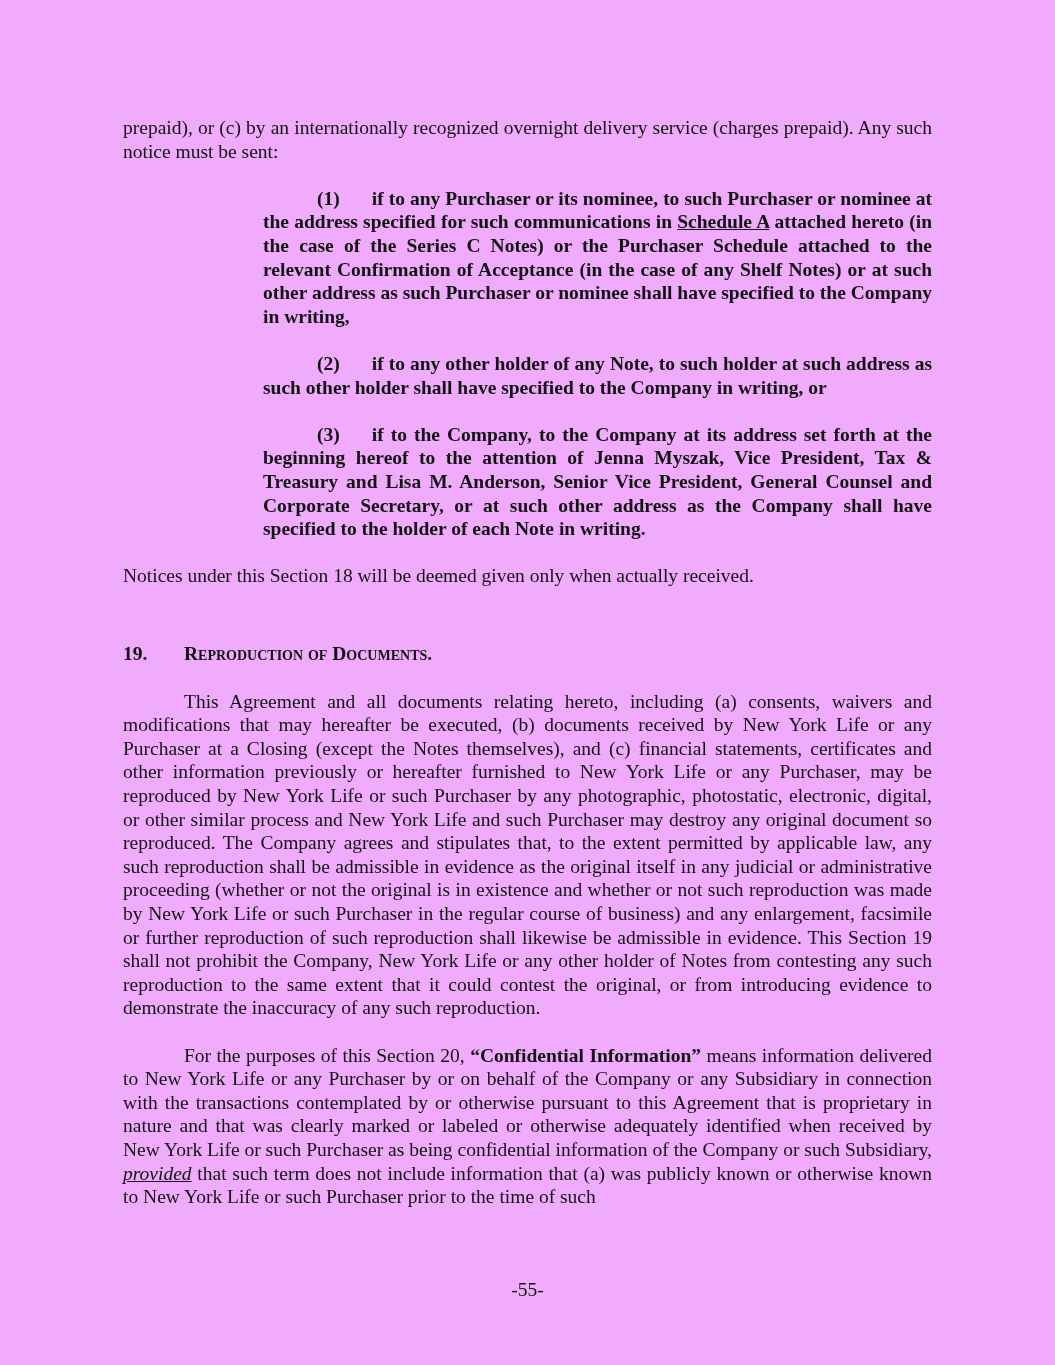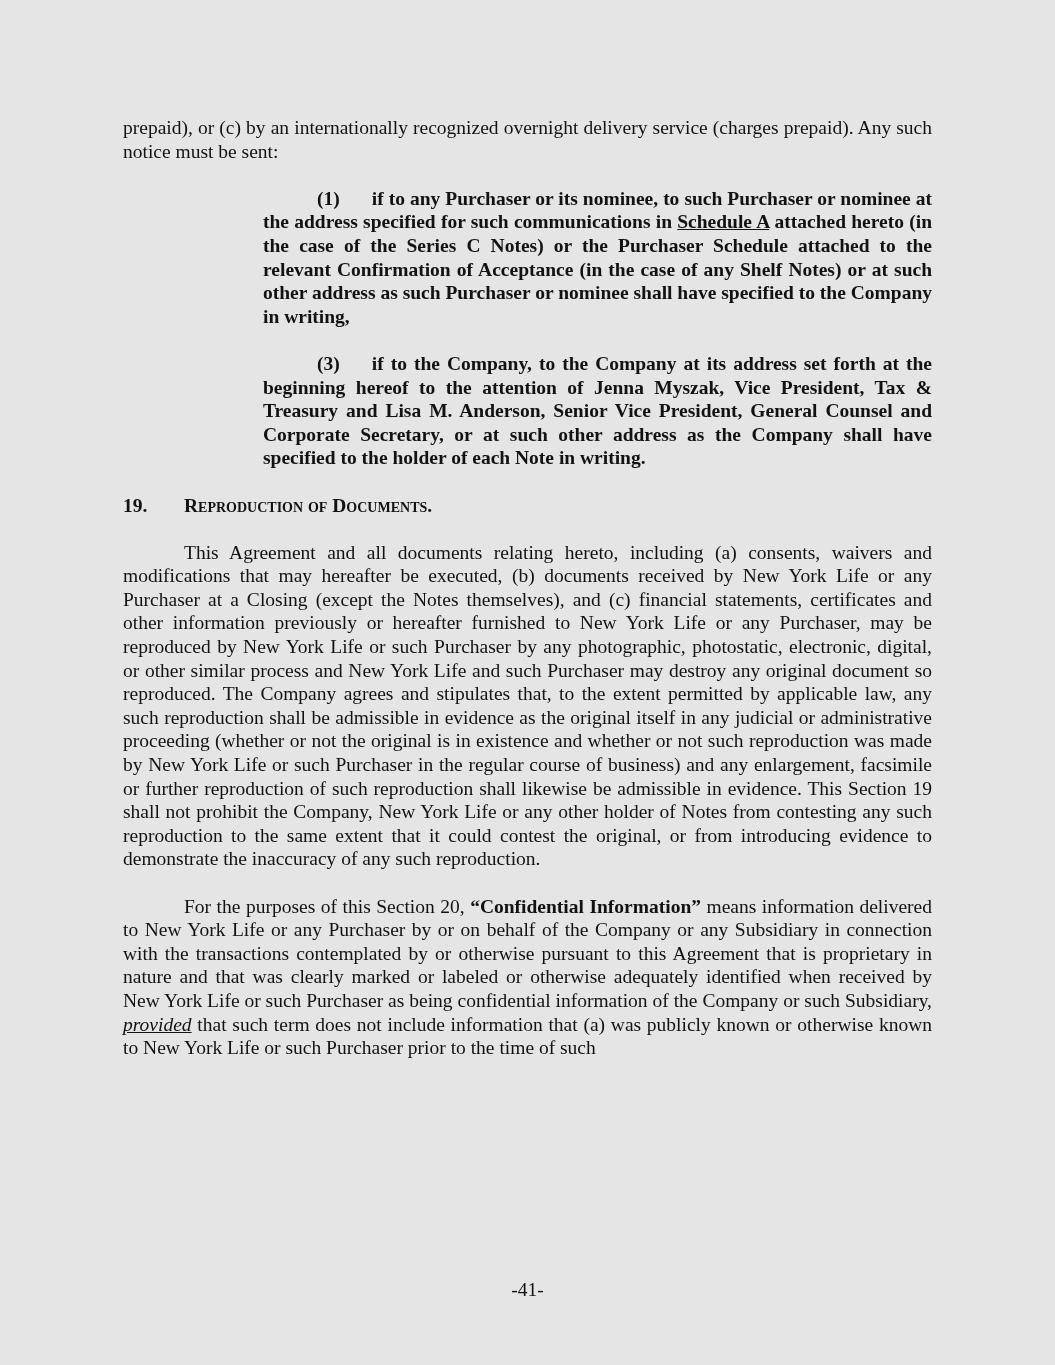--- a/index.html
+++ b/index.html
@@ -4,21 +4,21 @@
 <style>
   html, body {
     margin: 0;
     padding: 0;
     background: #ffffff;
   }
   .page {
     position: relative;
     width: 1055px;
     height: 1365px;
-    background: #e5e5e5;
+    background: #f0abfc;
     overflow: hidden;
     font-family: "Liberation Serif", serif;
     font-size: 19.5px;
     line-height: 23.6px;
     color: #121212;
   }
   .content {
     position: absolute;
     left: 123px;
     top: 116px;
@@ -38,20 +38,21 @@
     display: inline-block;
     width: 32px;
   }
   .heading {
     font-weight: bold;
     text-indent: 0;
   }
   .h-num {
     display: inline-block;
     width: 61px;
+    margin-top: 31px;
   }
   .h-title {
     font-variant: small-caps;
   }
   .body-para {
     text-indent: 61px;
   }
   .flush {
     text-indent: 0;
   }
@@ -76,27 +77,29 @@
 </head>
 <body>
 
 <div class="page">
   <div class="content">
 
     <p class="flush">prepaid), or (c) by an internationally recognized overnight delivery service (charges prepaid).  Any such notice must be sent:</p>
 
     <p class="notice-item"><span>(1)</span><span class="tab"></span><span>if to any Purchaser or its nominee, to such Purchaser or nominee at the address specified for such communications in </span><span class="underline">Schedule A</span><span> attached hereto (in the case of the Series C Notes) or the Purchaser Schedule attached to the relevant Confirmation of Acceptance (in the case of any Shelf Notes) or at such other address as such Purchaser or nominee shall have specified to the Company in writing,</span></p>
 
+    <p class="notice-item"><span>(2)</span><span class="tab"></span><span>if to any other holder of any Note, to such holder at such address as such other holder shall have specified to the Company in writing, or</span></p>
 
     <p class="notice-item"><span>(3)</span><span class="tab"></span><span>if to the Company, to the Company at its address set forth at the beginning hereof to the attention of Jenna Myszak, Vice President, Tax &amp; Treasury and Lisa M. Anderson, Senior Vice President, General Counsel and Corporate Secretary, or at such other address as the Company shall have specified to the holder of each Note in writing.</span></p>
 
+    <p class="flush">Notices under this Section 18 will be deemed given only when actually received.</p>
 
     <p class="heading"><span class="h-num">19.</span><span class="h-title">Reproduction of Documents.</span></p>
 
     <p class="body-para">This Agreement and all documents relating hereto, including (a) consents, waivers and modifications that may hereafter be executed, (b) documents received by New York Life or any Purchaser at a Closing (except the Notes themselves), and (c) financial statements, certificates and other information previously or hereafter furnished to New York Life or any Purchaser, may be reproduced by New York Life or such Purchaser by any photographic, photostatic, electronic, digital, or other similar process and New York Life and such Purchaser may destroy any original document so reproduced.  The Company agrees and stipulates that, to the extent permitted by applicable law, any such reproduction shall be admissible in evidence as the original itself in any judicial or administrative proceeding (whether or not the original is in existence and whether or not such reproduction was made by New York Life or such Purchaser in the regular course of business) and any enlargement, facsimile or further reproduction of such reproduction shall likewise be admissible in evidence.  This Section 19 shall not prohibit the Company, New York Life or any other holder of Notes from contesting any such reproduction to the same extent that it could contest the original, or from introducing evidence to demonstrate the inaccuracy of any such reproduction.</p>
 
 
     <p class="body-para"><span>For the purposes of this Section 20, </span><span class="bold">“Confidential Information”</span><span> means information delivered to New York Life or any Purchaser by or on behalf of the Company or any Subsidiary in connection with the transactions contemplated by or otherwise pursuant to this Agreement that is proprietary in nature and that was clearly marked or labeled or otherwise adequately identified when received by New York Life or such Purchaser as being confidential information of the Company or such Subsidiary, </span><span class="italic">provided</span><span> that such term does not include information that (a) was publicly known or otherwise known to New York Life or such Purchaser prior to the time of such</span></p>
 
   </div>
 
-  <div class="page-number">-41-</div>
+  <div class="page-number">-55-</div>
 </div>
 
 </body></html>

